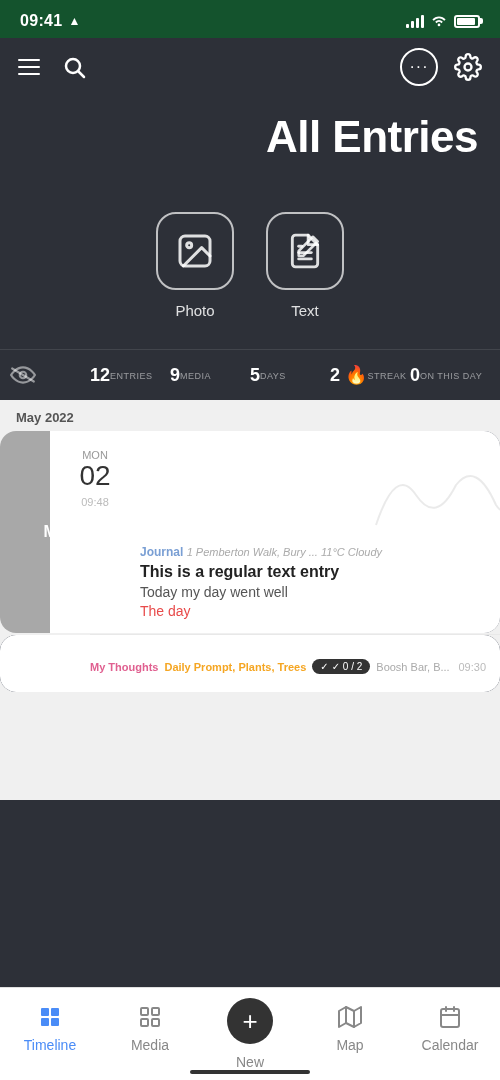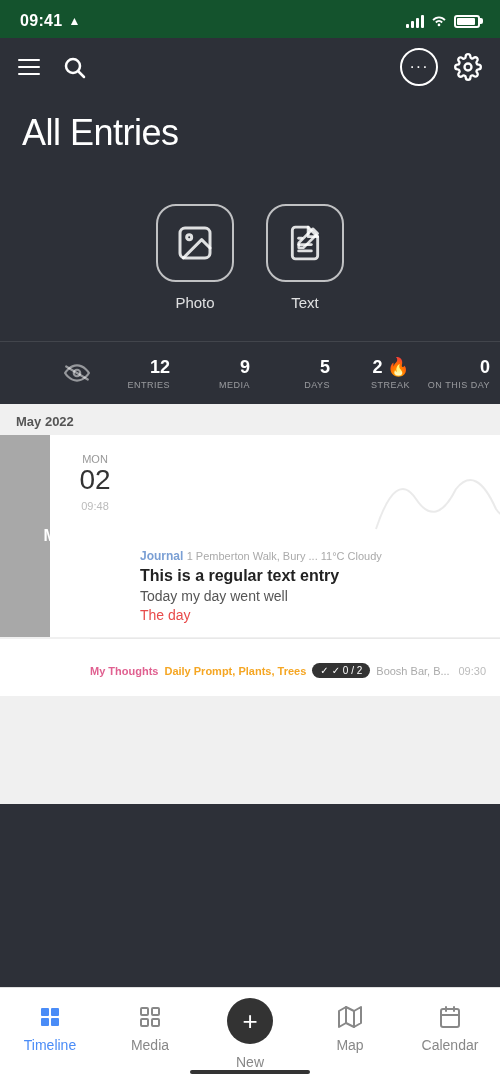--- a/index.html
+++ b/index.html
@@ -131,23 +131,24 @@
       font-size: 26px;
       cursor: pointer;
     }
 
     
     .page-title-section {
       padding: 10px 22px 30px;
       background: #2d3038;
     }
     .page-title {
-      font-size: 36px;
-      font-weight: 400;
+      font-size: 44px;
+      font-weight: 700;
       letter-spacing: -0.5px;
+      text-align: right;
     }
 
     
     .quick-actions {
       display: flex;
       justify-content: center;
       gap: 32px;
       padding: 20px 0 30px;
       background: #2d3038;
     }
@@ -179,22 +180,22 @@
     .stats-bar {
       display: flex;
       align-items: center;
       padding: 14px 10px;
       background: #2d3038;
       border-top: 1px solid rgba(255,255,255,0.1);
       gap: 0;
     }
     .stats-item {
       display: flex;
-      flex-direction: column;
-      align-items: flex-end;
+      flex-direction: row;
+      align-items: center;
       flex: 1;
     }
     .stats-number {
       font-size: 18px;
       font-weight: 700;
     }
     .stats-label {
       font-size: 9px;
       color: rgba(255,255,255,0.5);
       letter-spacing: 0.5px;
@@ -213,20 +214,21 @@
       color: #555;
       background: #f0f0f0;
     }
 
     
     .entry-card-container {
       position: relative;
       overflow: hidden;
       background: #fff;
       margin-bottom: 1px;
+      border-radius: 16px;
     }
     .swipe-actions {
       position: absolute;
       top: 0;
       left: 0;
       right: 0;
       bottom: 0;
       display: flex;
       align-items: stretch;
     }
@@ -571,21 +573,21 @@
 
         <div class="entry-sketch">
           <svg class="sketch-svg" viewBox="0 0 160 80" fill="none" stroke="#ccc" stroke-width="1.5">
             <path d="M10,70 Q30,10 50,40 Q70,70 90,30 Q110,5 130,50 Q140,65 150,45" stroke="#ddd" stroke-width="2"></path>
             <ellipse cx="148" cy="35" rx="10" ry="7" stroke="#ddd" stroke-width="1.5" fill="none"></ellipse>
           </svg>
         </div>
 
         <div class="entry-tags-row">
           <span style="color:#7a9fd4;font-weight:700;">Journal</span>
-          <span style="color:#aaa;font-size:11px;">  1 Pemberton Walk, Bury ... 11°C Cloudy</span>
+          <span style="color:#aaa;font-size:11px;font-style:italic;">  1 Pemberton Walk, Bury ... 11°C Cloudy</span>
           
         </div>
         <div class="entry-title">This is a regular text entry</div>
         <div class="entry-subtitle">Today my day went well</div>
         <div class="entry-highlight">The day</div>
       </div>
 
     </div>
   </div>
 

